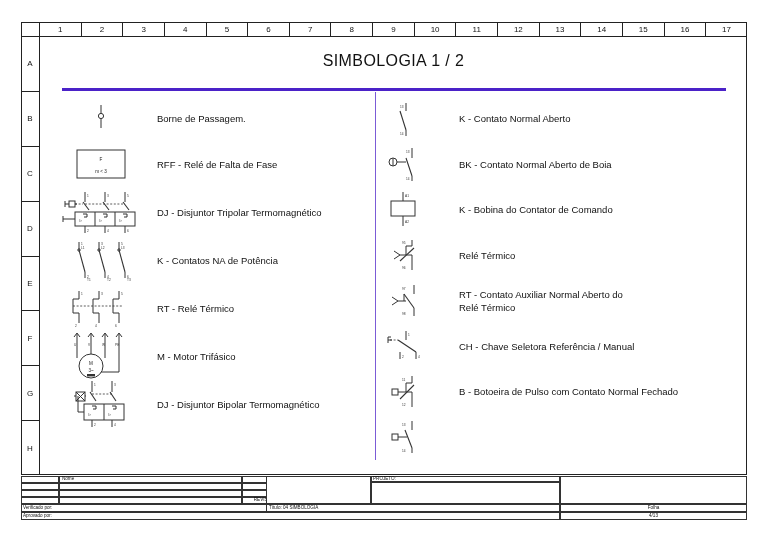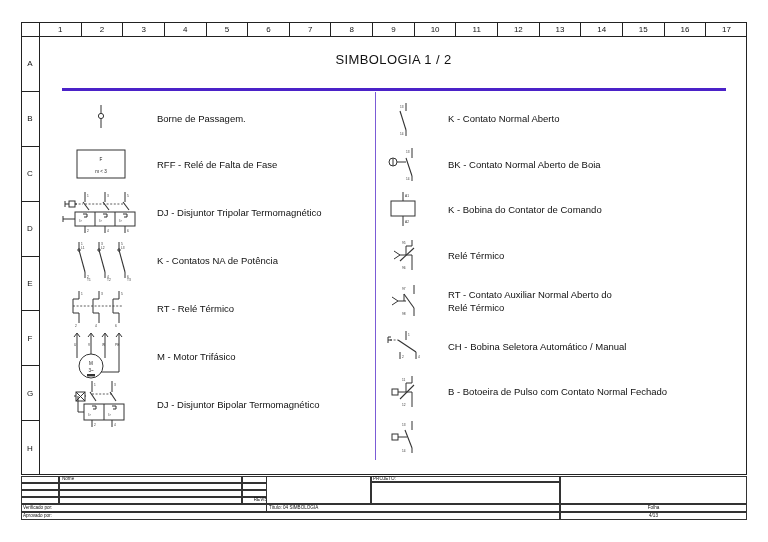--- a/index.html
+++ b/index.html
@@ -14,38 +14,38 @@
        font-size:8px;display:flex;align-items:center;justify-content:center;color:#111;}
   .colhdr .cell:last-child{border-right:none;}
 
   .rowgut{position:absolute;left:21px;top:37px;width:19px;height:438px;border-right:1px solid #222;box-sizing:border-box;display:flex;flex-direction:column;}
   .rowgut .rcell{flex:1 1 0;border-bottom:1px solid #222;box-sizing:border-box;font-size:8px;
         display:flex;align-items:center;justify-content:center;}
   .rowgut .rcell:last-child{border-bottom:none;}
 
   
   .page-title{position:absolute;left:40px;top:52px;width:707px;text-align:center;
-      font-size:13px;letter-spacing:.4px;color:#111;}
+      font-size:16px;letter-spacing:.4px;color:#111;}
   .rule{position:absolute;left:62px;top:88px;width:664px;height:3px;background:#4b22c8;}
 
   
   .col{position:absolute;top:96px;}
   .colA{left:45px;width:330px;}
   .colB{left:378px;width:350px;}
   .vdiv{position:absolute;left:375px;top:92px;width:1px;height:368px;background:#7b5bd6;}
 
   .entry{position:relative;display:flex;align-items:center;}
   .sym{width:112px;flex:0 0 112px;display:flex;align-items:center;justify-content:center;}
   .colB .sym{width:62px;flex:0 0 62px;justify-content:flex-start;padding-left:8px;}
   .desc{font-size:9.5px;line-height:13px;color:#111;}
 
   
   .colA .entry{height:48px;}
   .colA .e0{height:44px;}
-  .colB .entry{height:45.5px;}
+  .colB .entry{height:45.5px;gap:11px;}
 
   svg{display:block;overflow:visible;}
   .ln{stroke:#333;stroke-width:1;fill:none;}
   .ln2{stroke:#333;stroke-width:1.1;fill:none;}
   .dash{stroke:#333;stroke-width:.8;fill:none;stroke-dasharray:2 1.6;}
   .tny{font-size:3.2px;fill:#333;font-family:"Liberation Sans",sans-serif;}
   .lbl{font-size:4.6px;fill:#222;font-family:"Liberation Sans",sans-serif;}
   .bx{stroke:#333;stroke-width:1;fill:#fff;}
 
   
@@ -409,21 +409,21 @@
           <line class="ln" x1="30" y1="24" x2="30" y2="31"></line>
           <text class="tny" x="16" y="30">2</text>
             <text class="tny" x="32" y="30">4</text>
           <line class="dash" x1="4" y1="12" x2="12" y2="12"></line>
           <line class="ln" x1="2" y1="9" x2="2" y2="15"></line>
           <line class="ln" x1="2" y1="12" x2="6" y2="12"></line>
           <line class="ln" x1="2" y1="9" x2="5" y2="9"></line>
         </svg>
       </div>
       <div class="desc">
-        <div>CH - Bobina Seletora Automático / Manual</div>
+        <div>CH - Chave Seletora Referência / Manual</div>
       </div>
     </div>
 
     <div class="entry">
       <div class="sym">
         <svg width="40" height="38" viewBox="0 0 40 38">
           <text class="tny" x="16" y="8">11</text>
           <line class="ln" x1="26" y1="3" x2="26" y2="10"></line>
           <path class="ln" d="M26 10 l-6 0 l0 9"></path>
           <line class="ln2" x1="14" y1="26" x2="28" y2="12"></line>

